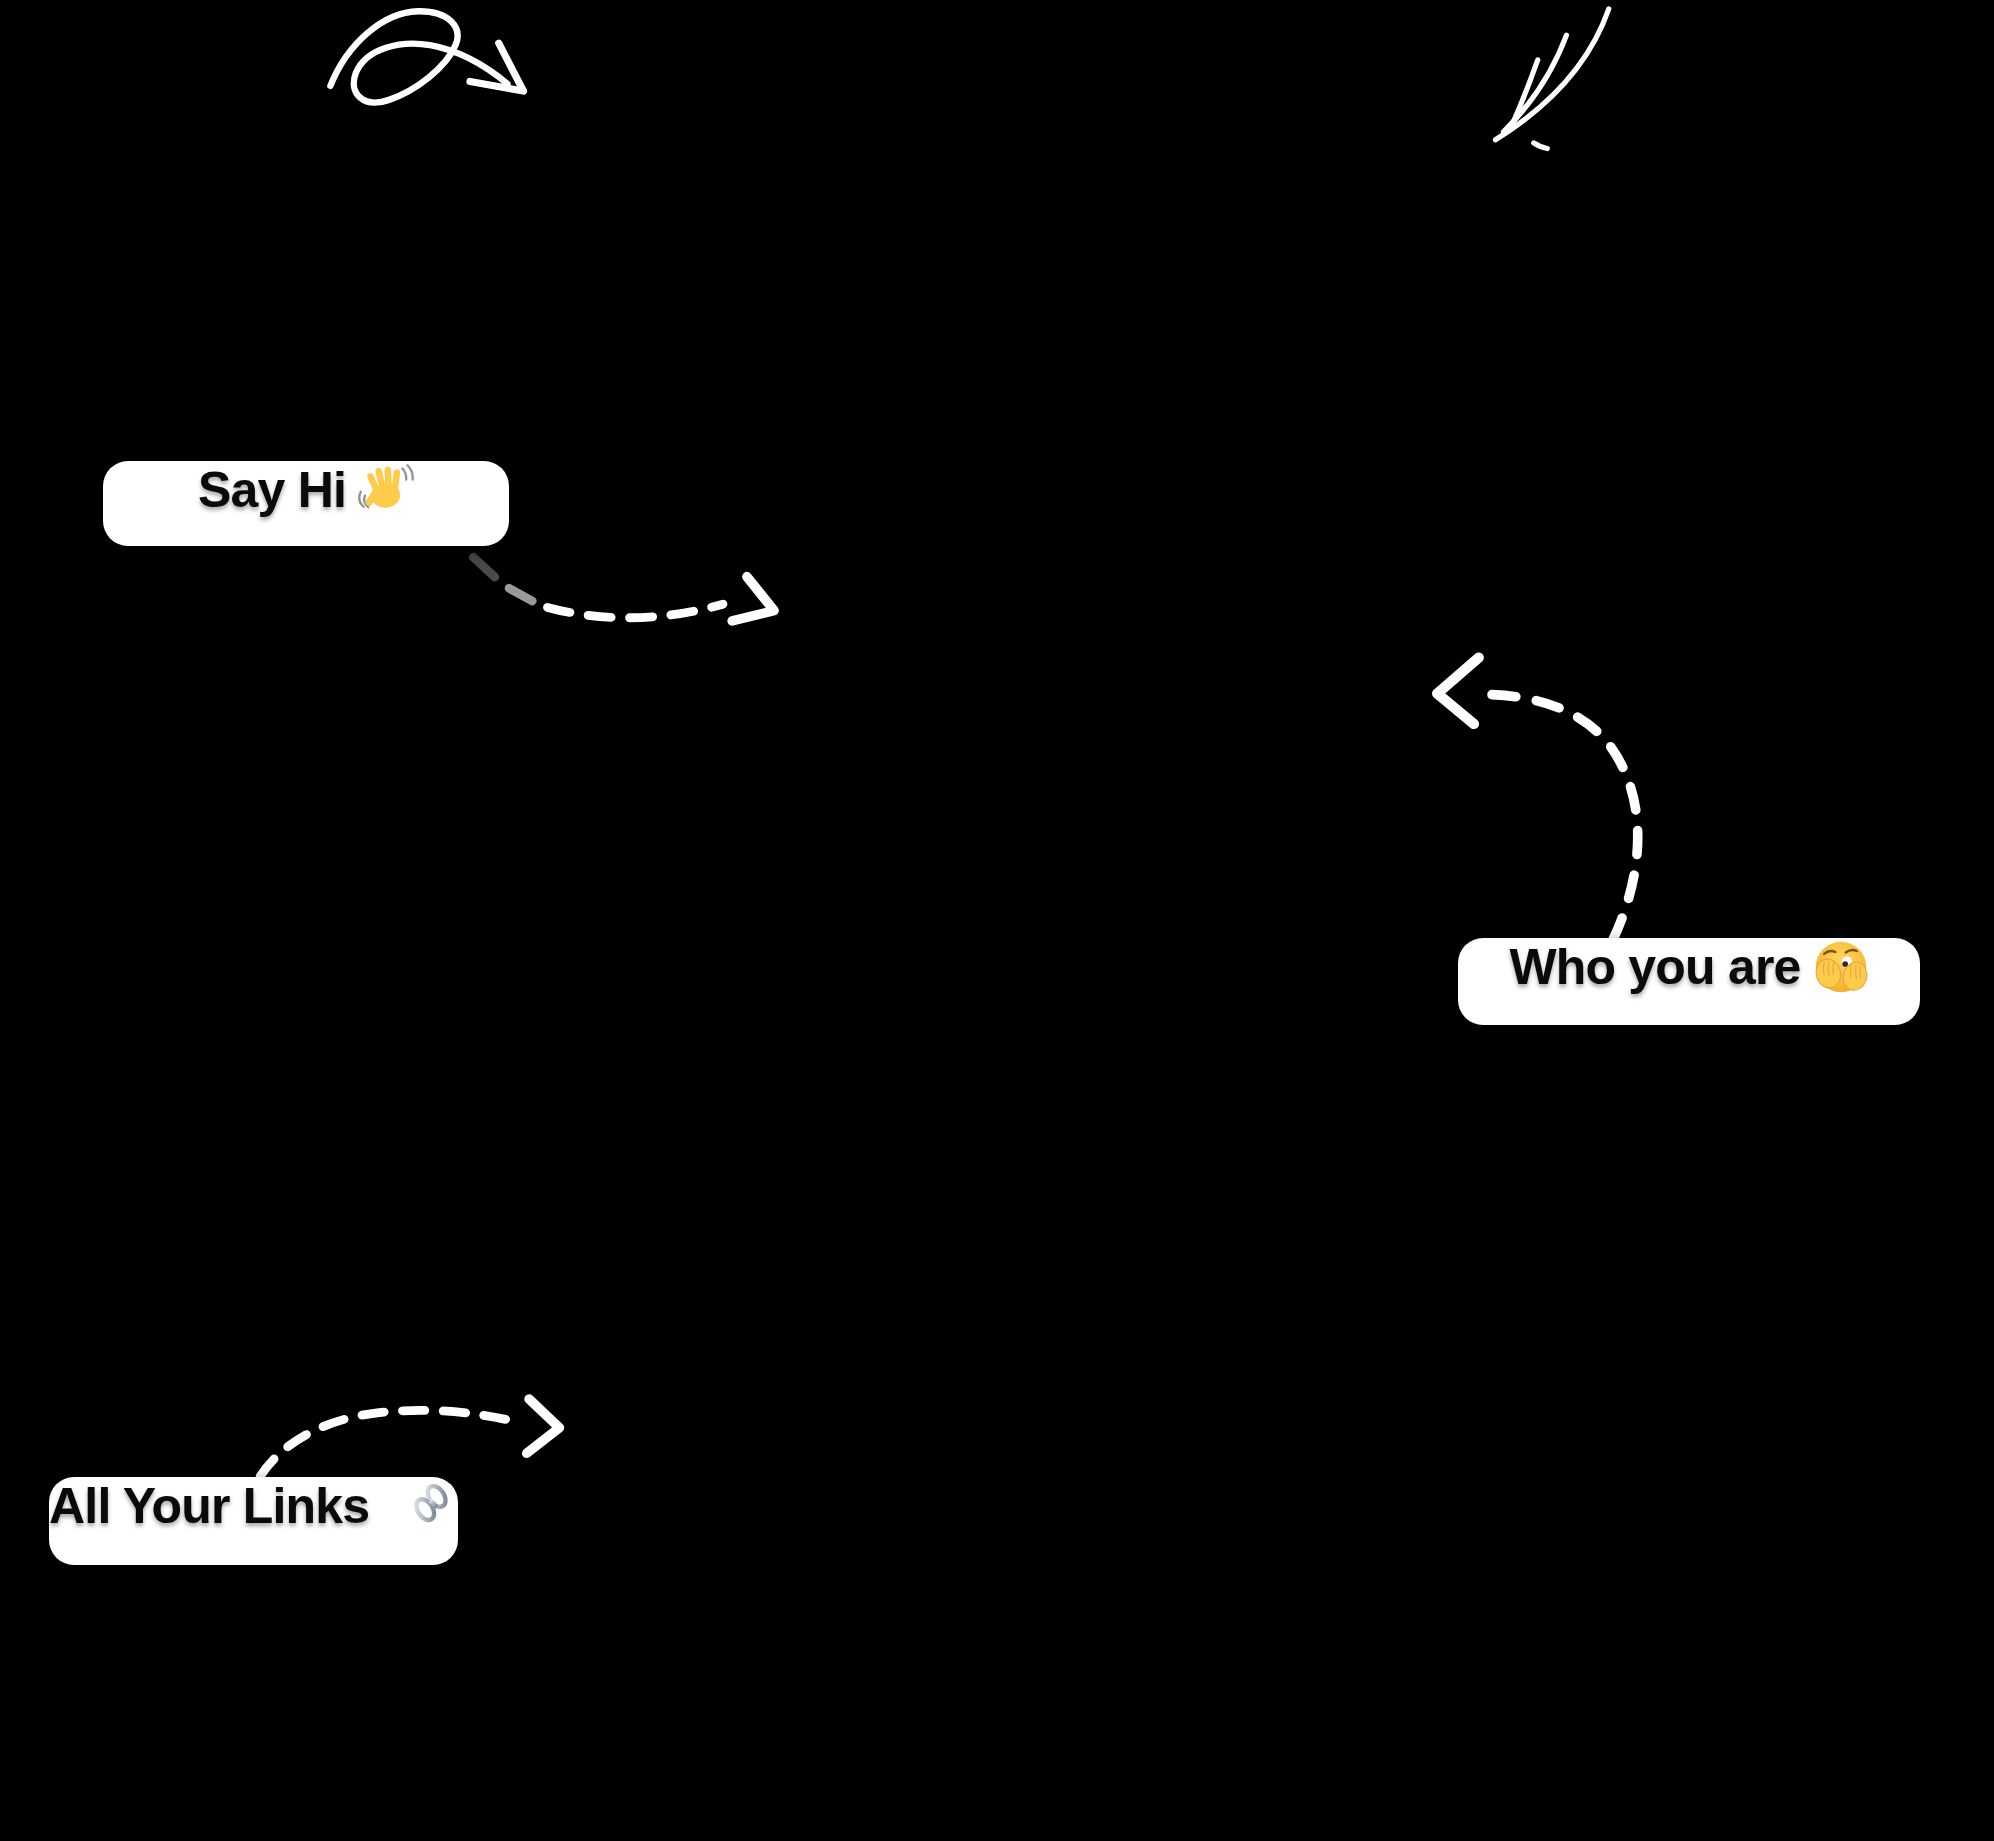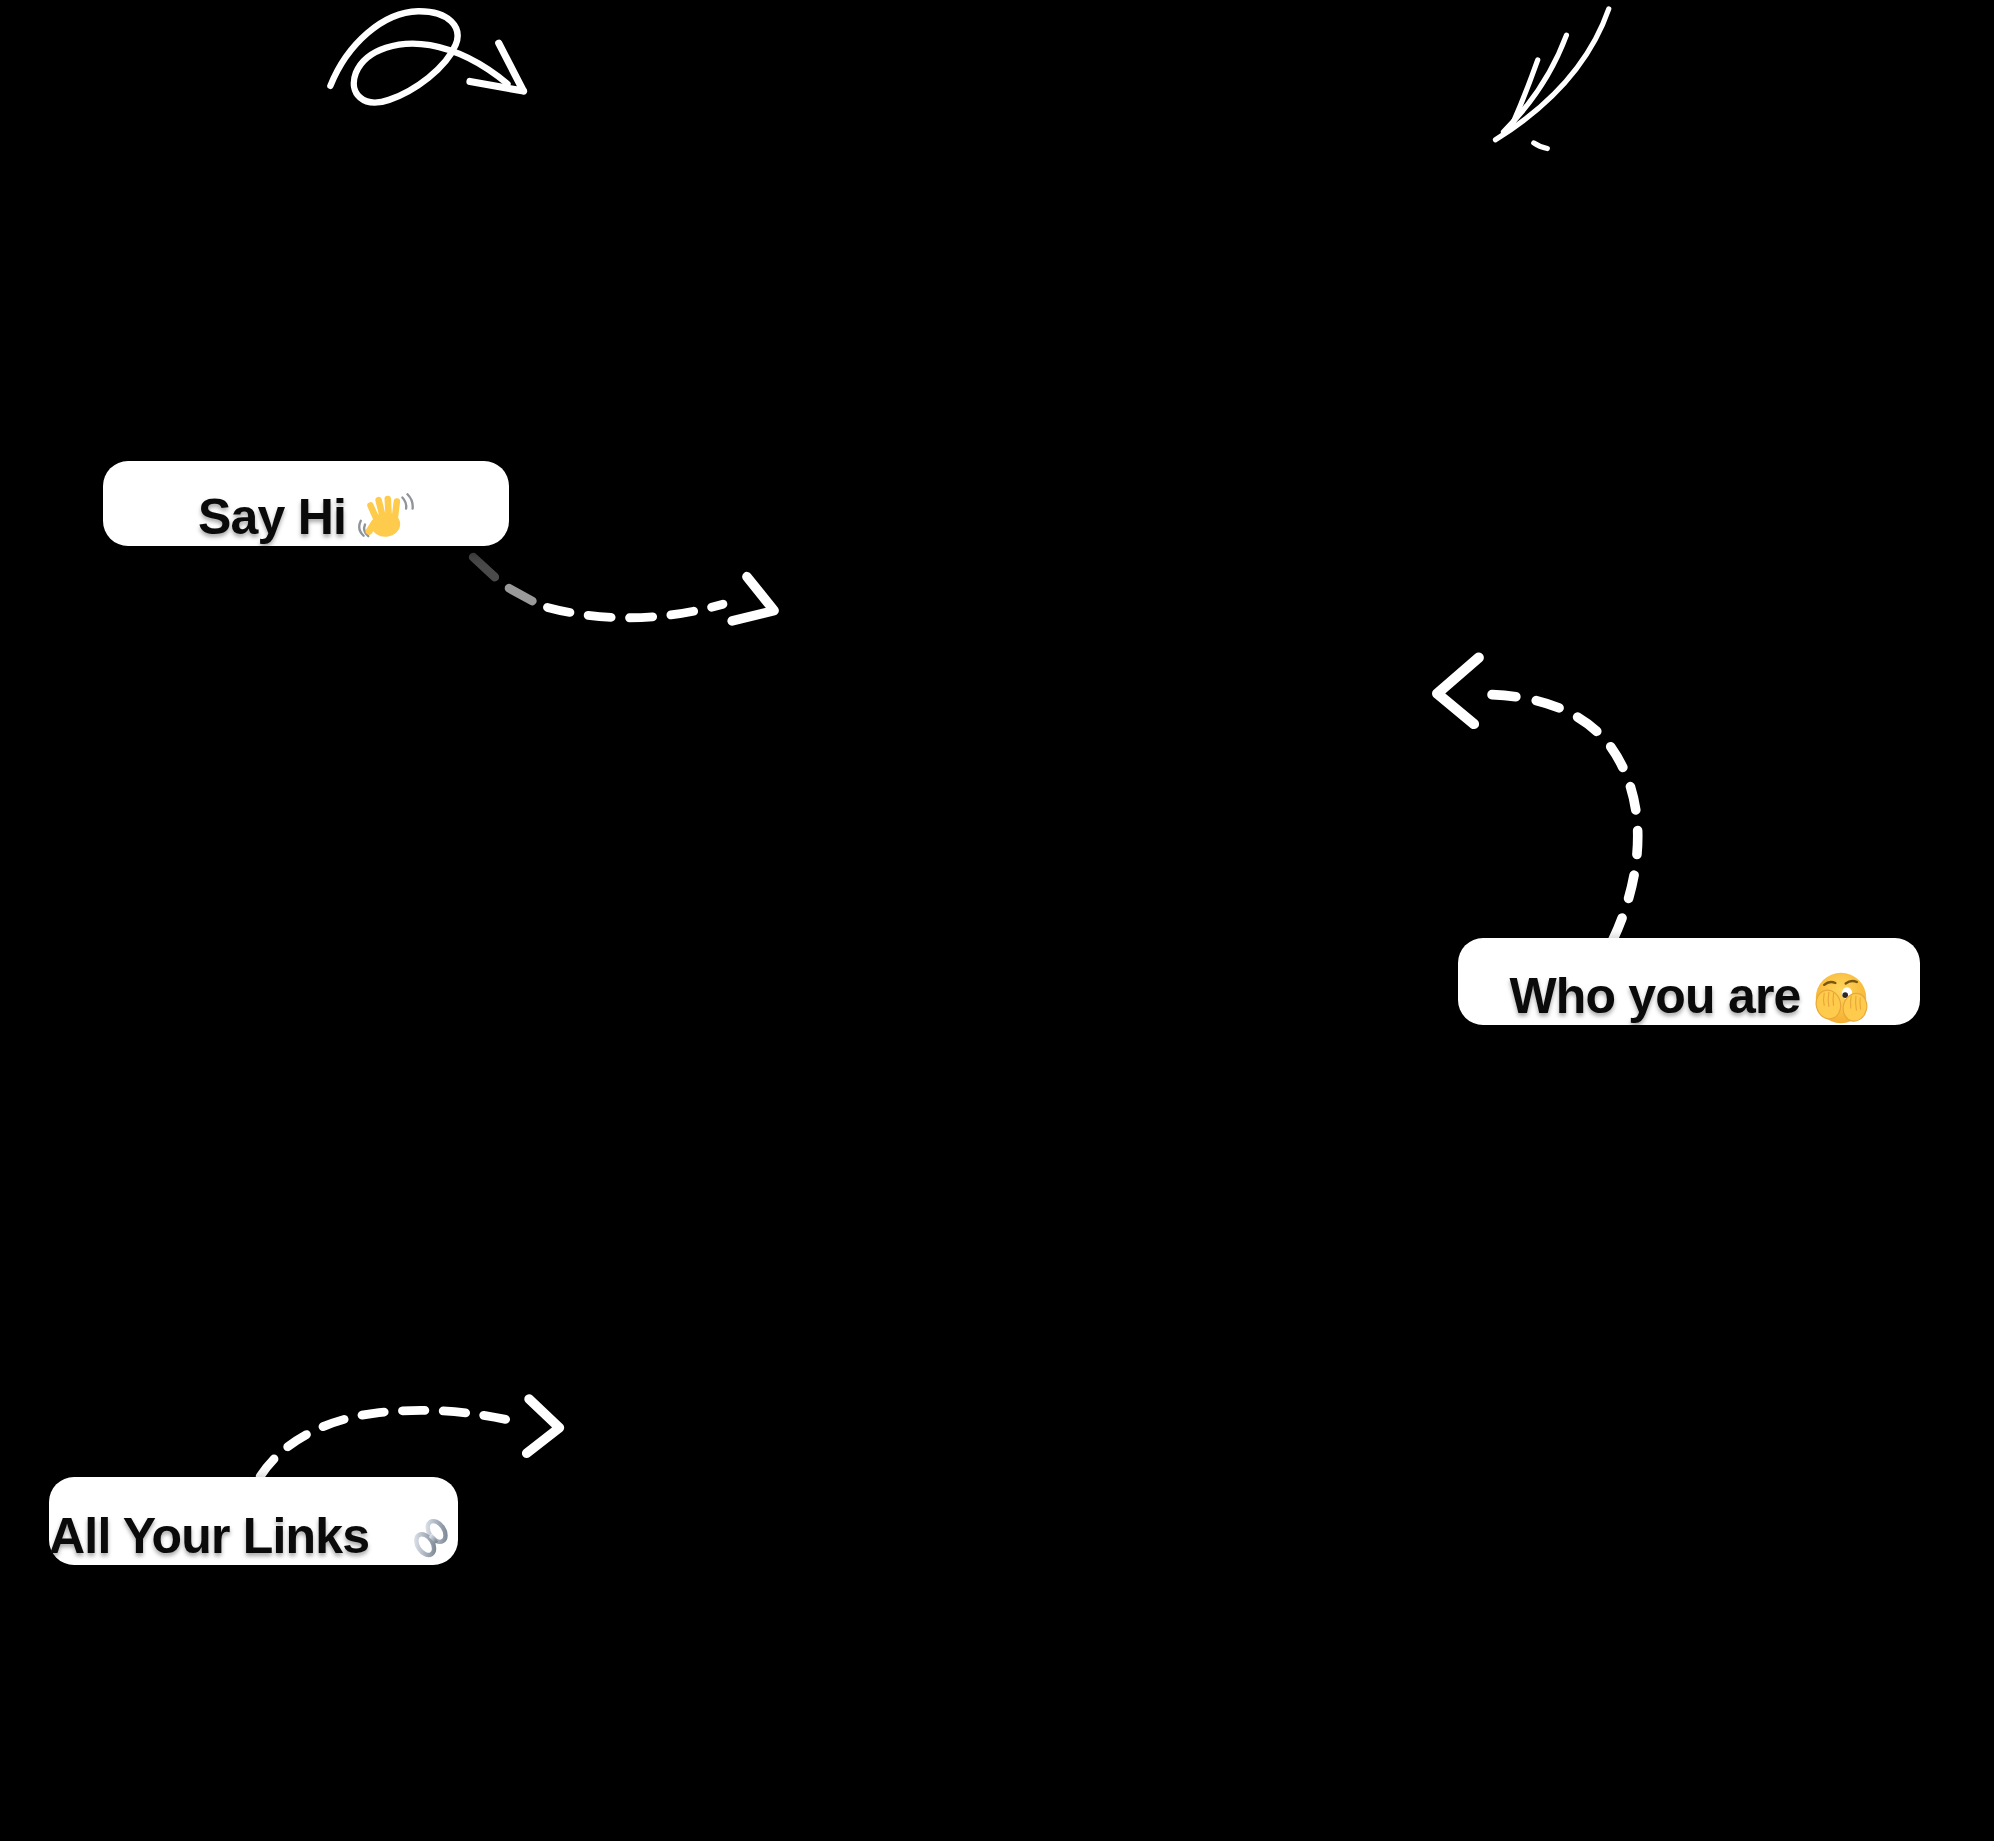--- a/index.html
+++ b/index.html
@@ -13,21 +13,21 @@
   svg.annot-layer {
     position:absolute; left:0; top:0;
     width:1995px; height:1842px;
     display:block;
   }
   .pill {
     position:absolute;
     background:#ffffff;
     border-radius:25px;
     display:flex;
-    align-items:flex-end;
+    align-items:flex-start;
     justify-content:center;
     gap:12px;
     box-shadow:0 5.6px 16px rgba(0,0,0,0.55);
   }
   .pill .pill-label {
     font-weight:700;
     font-size:50px;
     letter-spacing:-0.8px;
     color:#0a0a0a;
     text-shadow:0 3.2px 4px rgba(0,0,0,0.35);

